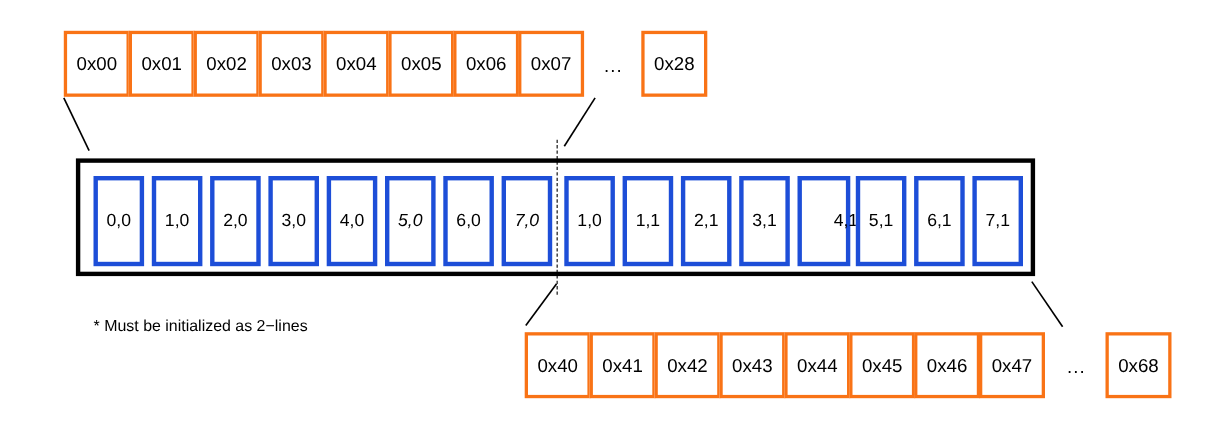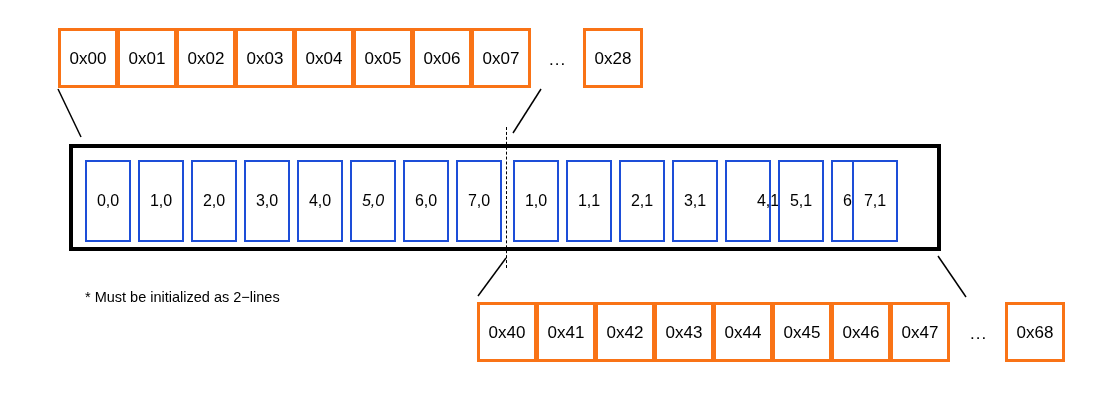--- a/index.html
+++ b/index.html
@@ -61,21 +61,21 @@
     border: 4px solid #000000;
     box-sizing: border-box;
     background: #ffffff;
   }
 
   .cell {
     position: absolute;
     top: 160px;
     width: 46px;
     height: 82px;
-    border: 2px solid #1d4ed8;
+    border: 4px solid #1d4ed8;
     box-sizing: border-box;
     background: #ffffff;
     display: flex;
     align-items: center;
     justify-content: center;
     font-size: 16px;
     line-height: 1;
   }
 
   
@@ -136,29 +136,29 @@
   <div class="buffer-frame"></div>
 
   <div class="layer">
     <div class="cell" style="left:85px;">0,0</div>
     <div class="cell" style="left:138px;">1,0</div>
     <div class="cell" style="left:191px;">2,0</div>
     <div class="cell" style="left:244px;">3,0</div>
     <div class="cell" style="left:297px;text-align:right;">4,0</div>
     <div class="cell" style="left:350px;font-style:italic;">5,0</div>
     <div class="cell" style="left:403px;">6,0</div>
-    <div class="cell" style="left:456px;">7,0</div>
+    <div class="cell" style="left:456px;font-style:italic;">7,0</div>
     <div class="cell" style="left:513px;">1,0</div>
     <div class="cell" style="left:566px;">1,1</div>
     <div class="cell" style="left:619px;">2,1</div>
     <div class="cell" style="left:672px;">3,1</div>
     <div class="cell" style="left:725px;padding-left:40px;">4,1</div>
     <div class="cell" style="left:778px;">5,1</div>
     <div class="cell" style="left:831px;">6,1</div>
-    <div class="cell" style="left:852px;">7,1</div>
+    <div class="cell" style="left:884px;">7,1</div>
   </div>
 
   <div class="split-line"></div>
 
   <div class="footnote">* Must be initialized as 2−lines</div>
 
   <div class="layer">
     <div class="addr-box" style="left:477px; top:302px;">0x40</div>
     <div class="addr-box" style="left:536px; top:302px;">0x41</div>
     <div class="addr-box" style="left:595px; top:302px;">0x42</div>

